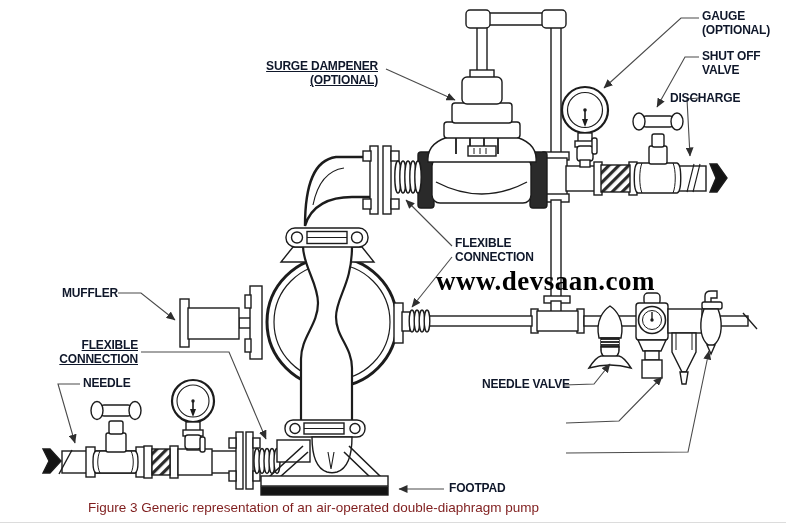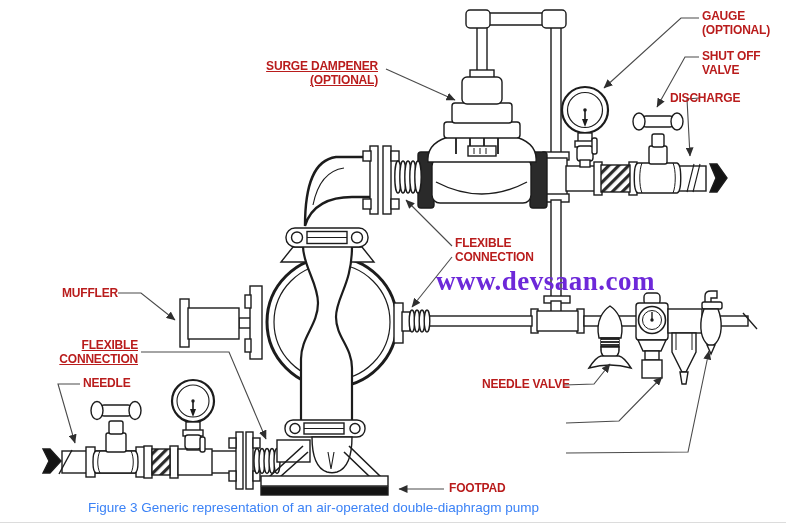--- a/index.html
+++ b/index.html
@@ -4,32 +4,32 @@
 <style>
   html,body{margin:0;padding:0;background:#fff;}
   #stage{
     position:relative;width:786px;height:525px;background:#fff;overflow:hidden;
     font-family:"Liberation Sans",sans-serif;
   }
   #art{position:absolute;left:0;top:0;}
   .lbl{
     position:absolute;
     font:bold 12px/14px "Liberation Sans",sans-serif;
-    color:#b91c1c;letter-spacing:-0.2px;white-space:nowrap;
+    color:#0f172a;letter-spacing:-0.2px;white-space:nowrap;
   }
   .lbl.right{text-align:right;text-decoration:underline;}
   #watermark{
     position:absolute;left:436px;top:265px;
     font:bold 27px/32px "Liberation Serif",serif;
-    color:#6d28d9;letter-spacing:0.5px;white-space:nowrap;
+    color:#000000;letter-spacing:0.5px;white-space:nowrap;
   }
   #caption{
     position:absolute;left:88px;top:499px;
     font:13.5px/17px "Liberation Sans",sans-serif;
-    color:#3b82f6;white-space:nowrap;
+    color:#7f1d1d;white-space:nowrap;
   }
   #bottom-rule{
     position:absolute;left:0;top:522px;width:786px;height:1px;background:#dcdcdc;
   }
 </style>
 </head>
 <body>
 
 <div id="stage">
 

